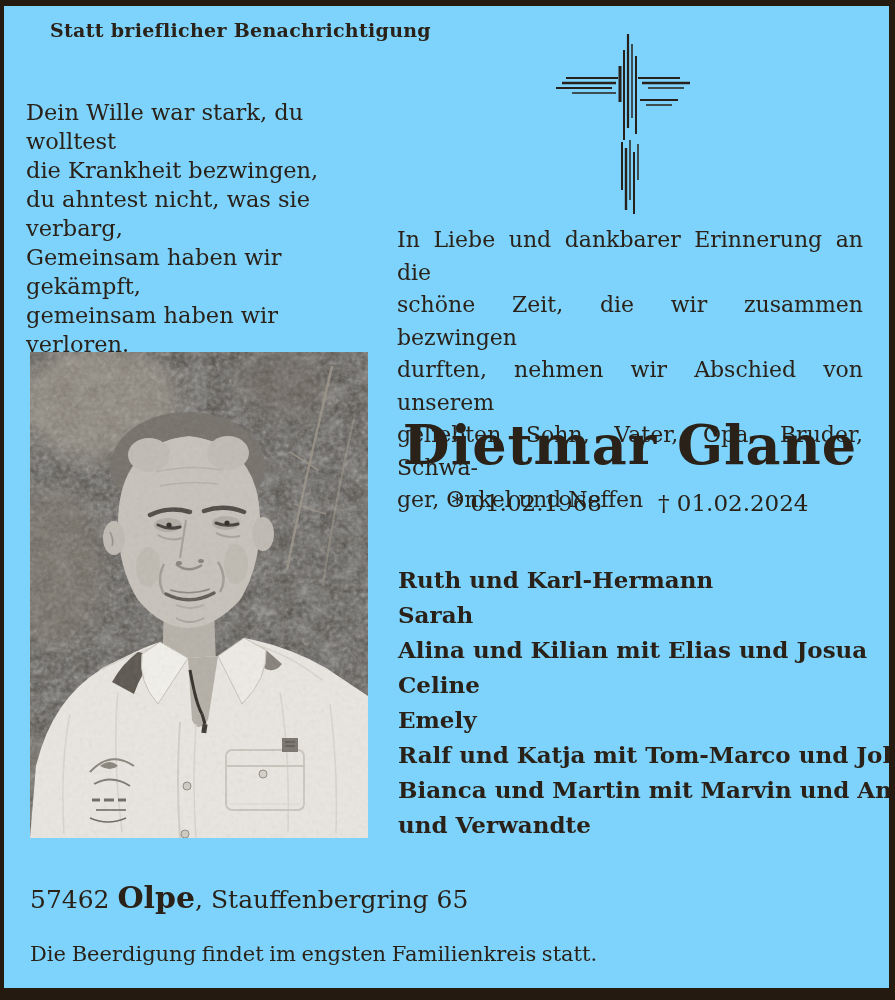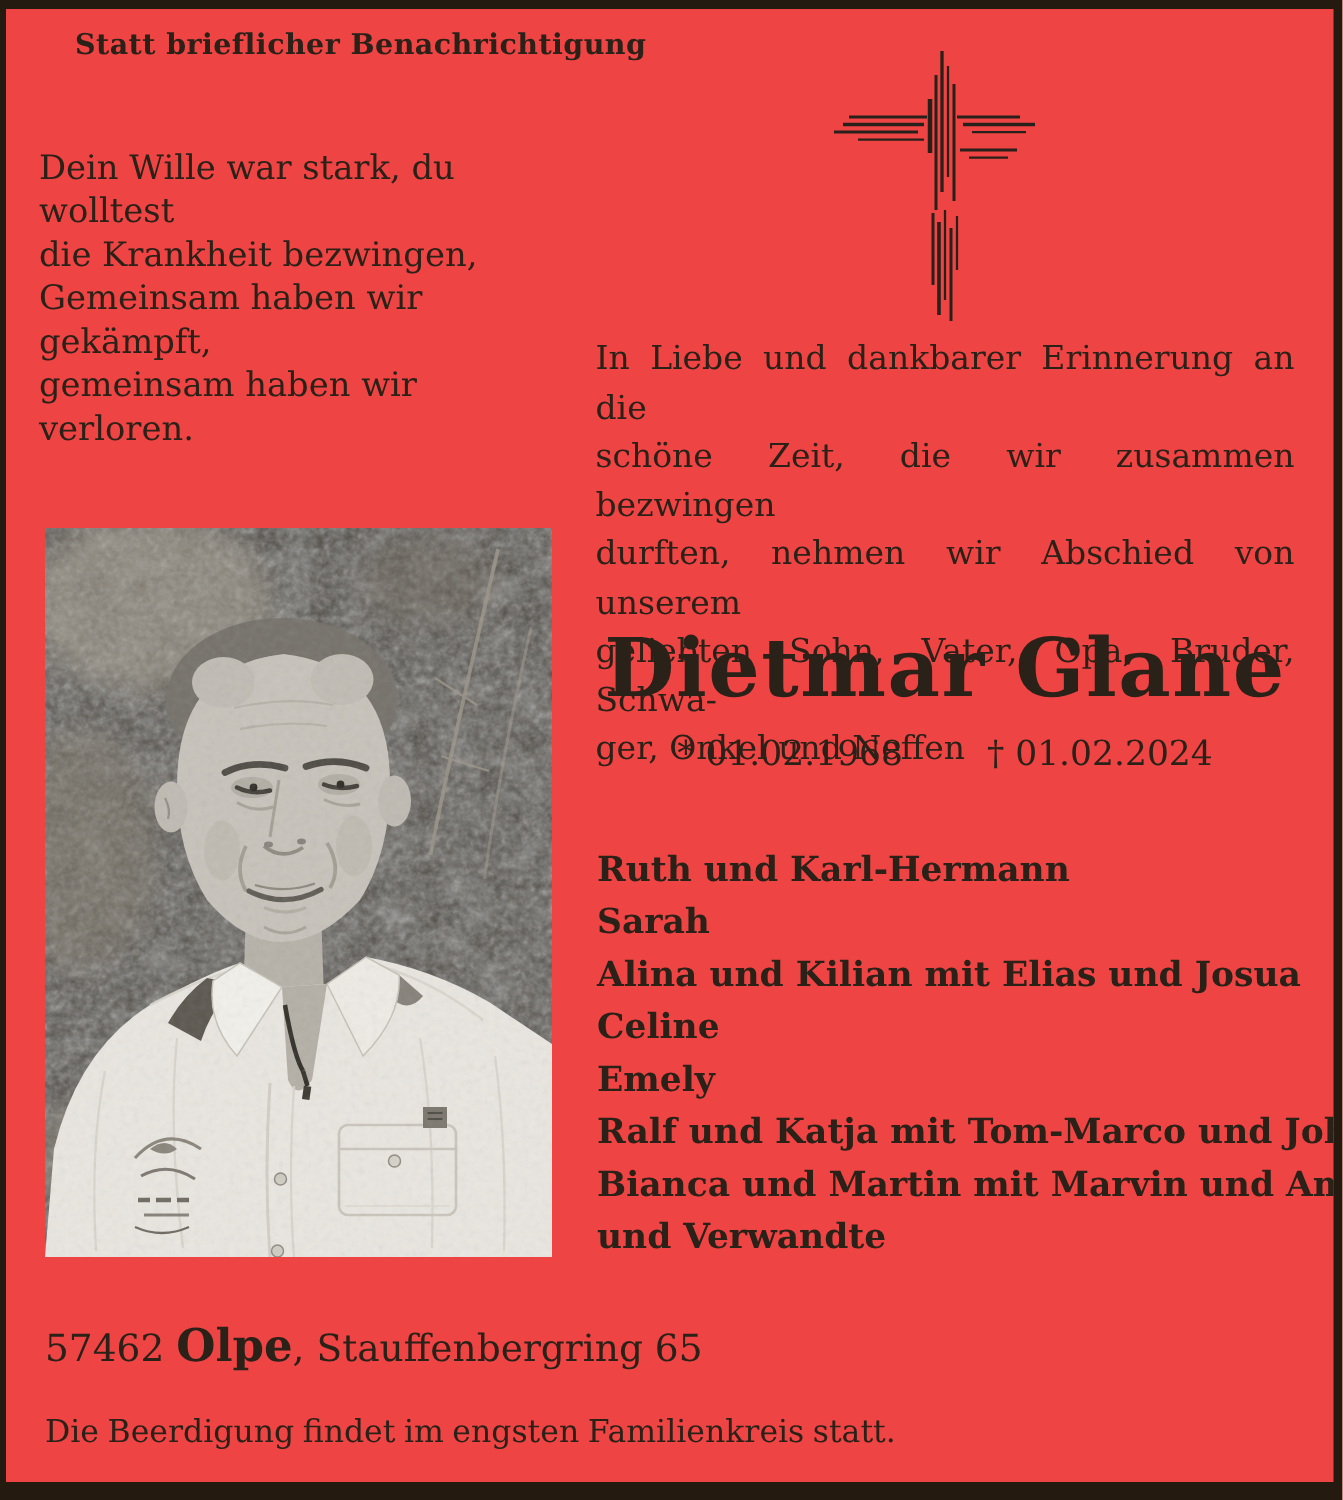--- a/index.html
+++ b/index.html
@@ -1,20 +1,20 @@
 <!DOCTYPE html>
 <html><head>
 <meta charset="utf-8">
 <style>
   html,body{margin:0;padding:0;background:#ffffff;}
   .page{
     position:relative;
     width:895px;height:1000px;
     box-sizing:border-box;
-    background:#ef4444;
+    background:#7dd3fc;
     border-style:solid;
     border-color:#241a10;
     border-width:6px 6px 12px 4px;
     overflow:hidden;
     font-family:"DejaVu Serif","Liberation Serif",serif;
     color:#2a2118;
   }
   .abs{position:absolute;}
   .preheader{
     left:46px;top:13px;
@@ -84,20 +84,21 @@
       <line x1="90" y1="61" x2="138" y2="61" stroke-width="2.4"></line>
       <line x1="96" y1="66" x2="132" y2="66" stroke-width="1.5"></line>
       <line x1="88" y1="78" x2="126" y2="78" stroke-width="2"></line>
       <line x1="94" y1="83" x2="120" y2="83" stroke-width="1.5"></line>
     </g>
   </svg>
 
   <div class="abs poem">
     <div>Dein Wille war stark, du wolltest</div>
     <div>die Krankheit bezwingen,</div>
+    <div>du ahntest nicht, was sie verbarg,</div>
     <div>Gemeinsam haben wir gekämpft,</div>
     <div>gemeinsam haben wir verloren.</div>
   </div>
 
   <div class="abs intro">
     <div class="jline">In Liebe und dankbarer Erinnerung an die</div>
     <div class="jline">schöne Zeit, die wir zusammen bezwingen</div>
     <div class="jline">durften, nehmen wir Abschied von unserem</div>
     <div class="jline">geliebten Sohn, Vater, Opa, Bruder, Schwa-</div>
     <div class="jline last">ger, Onkel und Neffen</div>

